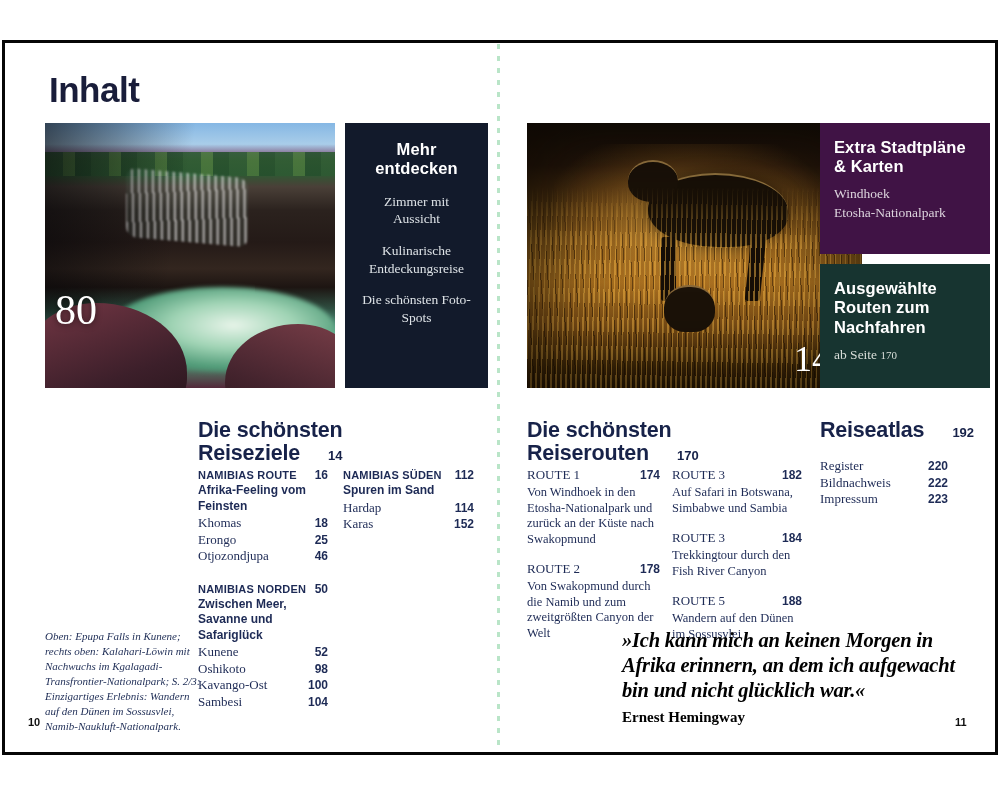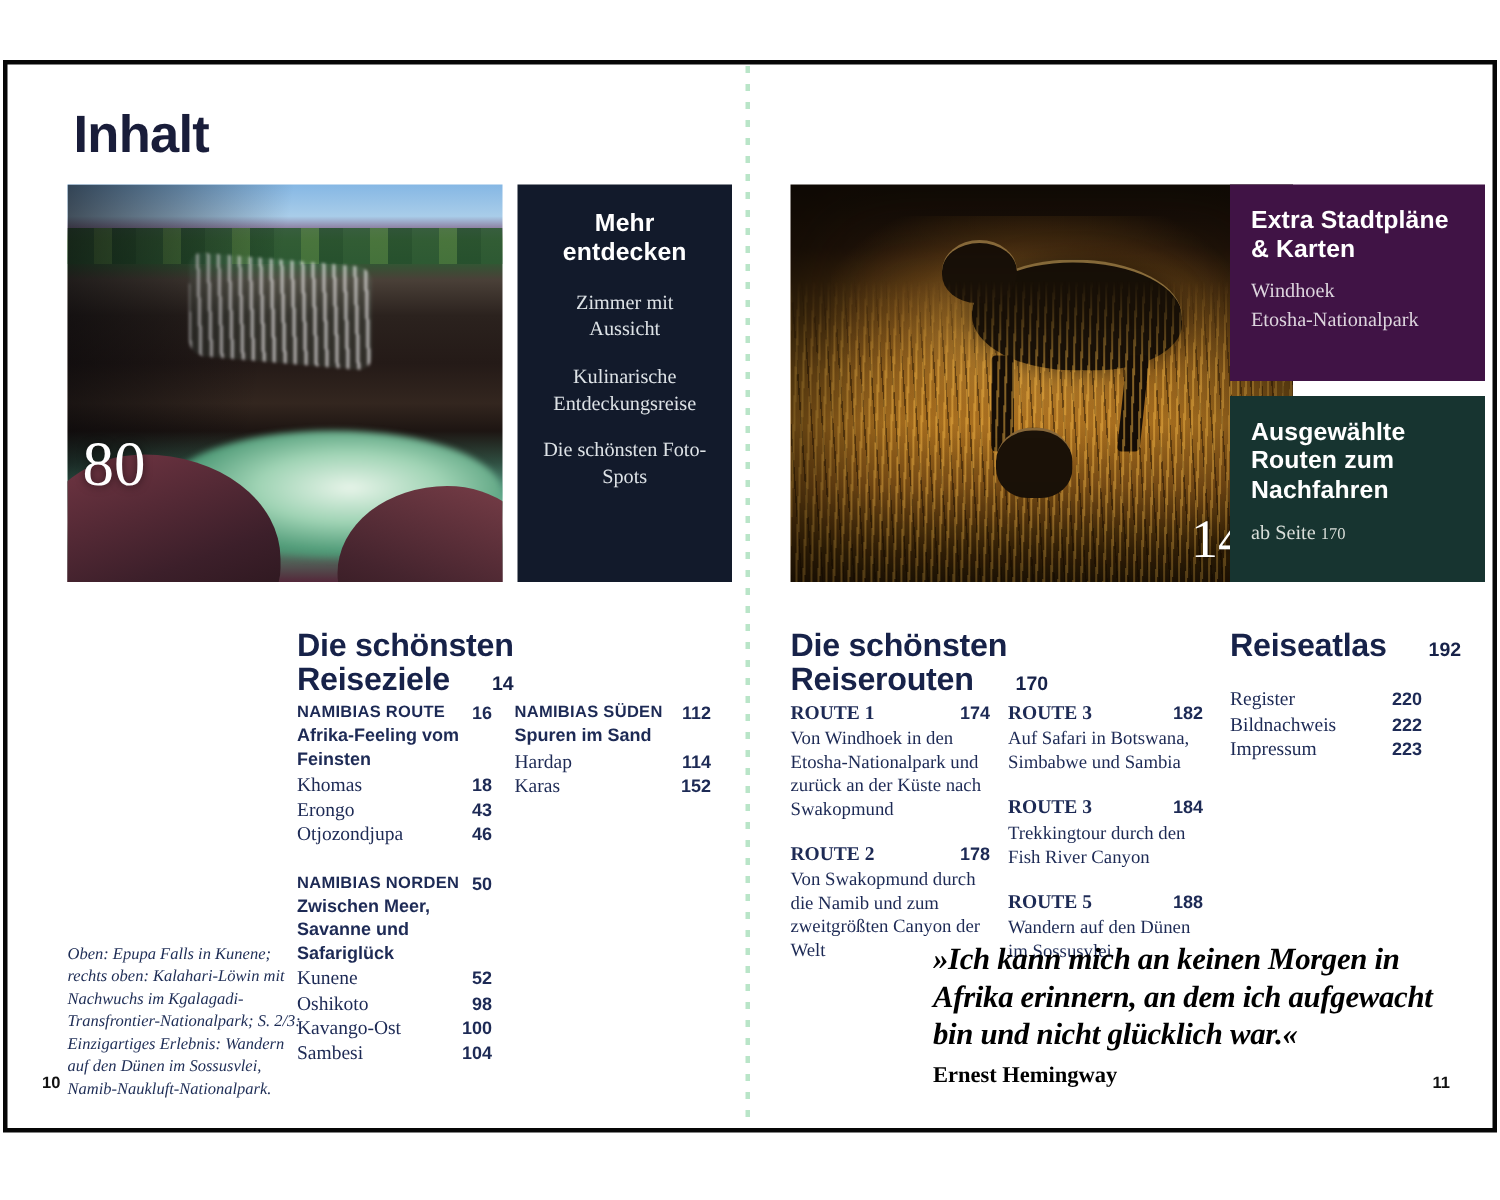--- a/index.html
+++ b/index.html
@@ -87,21 +87,21 @@
   .col-d{left:672px;top:467px;width:130px;}
   .col-atlas{left:820px;top:458px;width:128px;}
 
   .sec-block{margin-bottom:16px;}
   .row{display:flex;justify-content:space-between;align-items:flex-start;}
   .sec-label{font-size:11px;font-weight:700;letter-spacing:.2px;line-height:16px;}
   .sec-sub{font-size:12px;font-weight:700;line-height:15.5px;margin-bottom:1px;}
   .entry{font-family:"Liberation Serif",serif;font-size:13px;line-height:16.5px;}
   .pgnum{font-size:12px;font-weight:700;line-height:16px;white-space:nowrap;}
   .route-block{margin-bottom:14px;}
-  .route-label{font-family:"Liberation Serif",serif;font-size:13px;font-weight:700;line-height:16px;}
+  .route-label{font-family:"Liberation Serif",serif;font-size:13px;font-weight:400;line-height:16px;}
   .route-desc{font-family:"Liberation Serif",serif;font-size:12.5px;line-height:15.5px;margin-top:2px;}
 
   
   .caption{position:absolute;left:45px;top:596px;width:156px;
     font-family:"Liberation Serif",serif;font-style:italic;font-size:11px;line-height:1.36;
     color:#1d2c55;margin-top:33px;}
   .quote{position:absolute;left:622px;top:628px;width:348px;color:#000000;}
   .quote-text{font-family:"Liberation Serif",serif;font-style:italic;font-weight:700;
     font-size:20.5px;line-height:25px;letter-spacing:-0.2px;}
   .quote-author{font-family:"Liberation Serif",serif;font-size:15px;font-weight:600;margin-top:6px;}
@@ -171,21 +171,21 @@
         <span class="sec-label">NAMIBIAS ROUTE</span>
         <span class="pgnum">16</span>
       </div>
       <div class="sec-sub">Afrika-Feeling vom Feinsten</div>
       <div class="row">
         <span class="entry">Khomas</span>
         <span class="pgnum">18</span>
       </div>
       <div class="row">
         <span class="entry">Erongo</span>
-        <span class="pgnum">43</span>
+        <span class="pgnum">25</span>
       </div>
       <div class="row">
         <span class="entry">Otjozondjupa</span>
         <span class="pgnum">46</span>
       </div>
     </div>
     <div class="sec-block">
       <div class="row">
         <span class="sec-label">NAMIBIAS NORDEN</span>
         <span class="pgnum">50</span>

